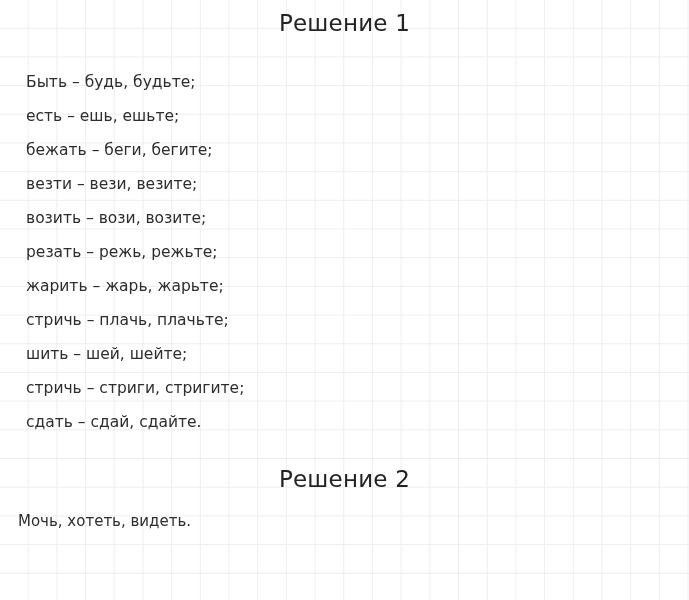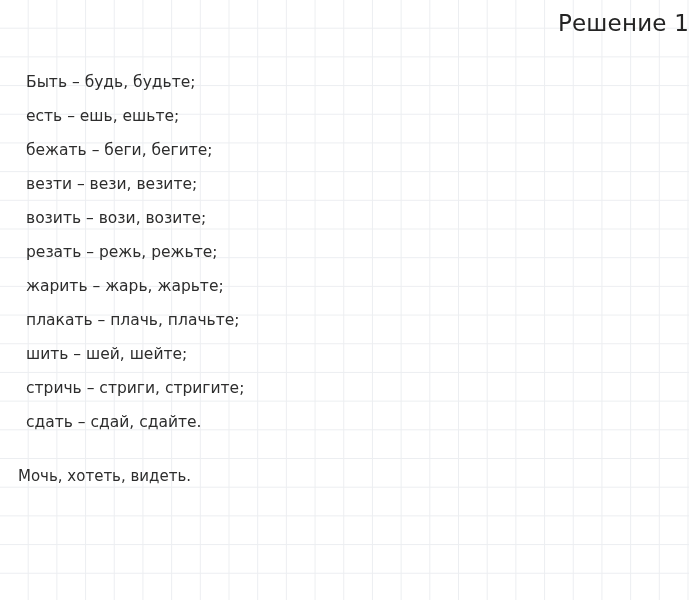--- a/index.html
+++ b/index.html
@@ -25,21 +25,21 @@
       linear-gradient(to bottom, #eceef1 1px, transparent 1px);
     background-size: 28.7px 28.7px;
     background-position: -1px -1px;
   }
   .content {
     position: relative;
     z-index: 2;
     padding: 0;
   }
   .section-heading {
-    text-align: right;
+    text-align: center;
     font-size: 23px;
     font-weight: 400;
     color: #232323;
     letter-spacing: 0.2px;
   }
   .heading-1 {
     margin: 0;
     padding-top: 10px;
   }
   .heading-2 {
@@ -79,23 +79,24 @@
     <h2 class="section-heading heading-1">Решение 1</h2>
 
     <ul class="lines first-block">
       <li class="line">Быть – будь, будьте;</li>
       <li class="line">есть – ешь, ешьте;</li>
       <li class="line">бежать – беги, бегите;</li>
       <li class="line">везти – вези, везите;</li>
       <li class="line">возить – вози, возите;</li>
       <li class="line">резать – режь, режьте;</li>
       <li class="line">жарить – жарь, жарьте;</li>
-      <li class="line">плакать – плачь, плачьте;</li>
+      <li class="line">стричь – плачь, плачьте;</li>
       <li class="line">шить – шей, шейте;</li>
       <li class="line">стричь – стриги, стригите;</li>
       <li class="line">сдать – сдай, сдайте.</li>
     </ul>
 
+    <h2 class="section-heading heading-2">Решение 2</h2>
 
     <p class="para">Мочь, хотеть, видеть.</p>
 
   </div>
 </div>
 
 </body></html>

